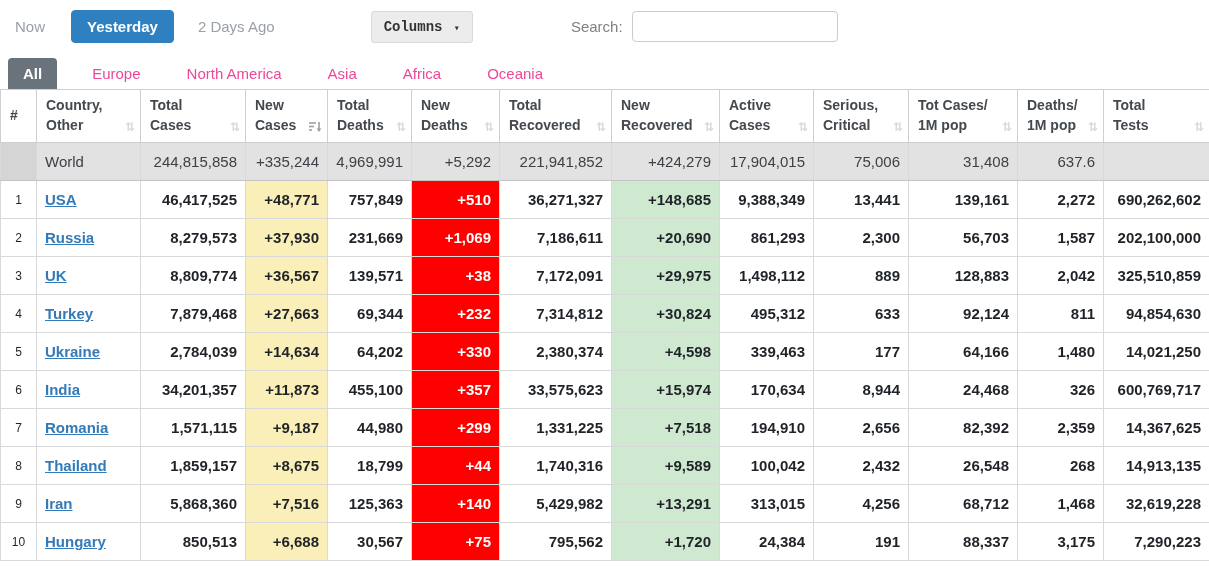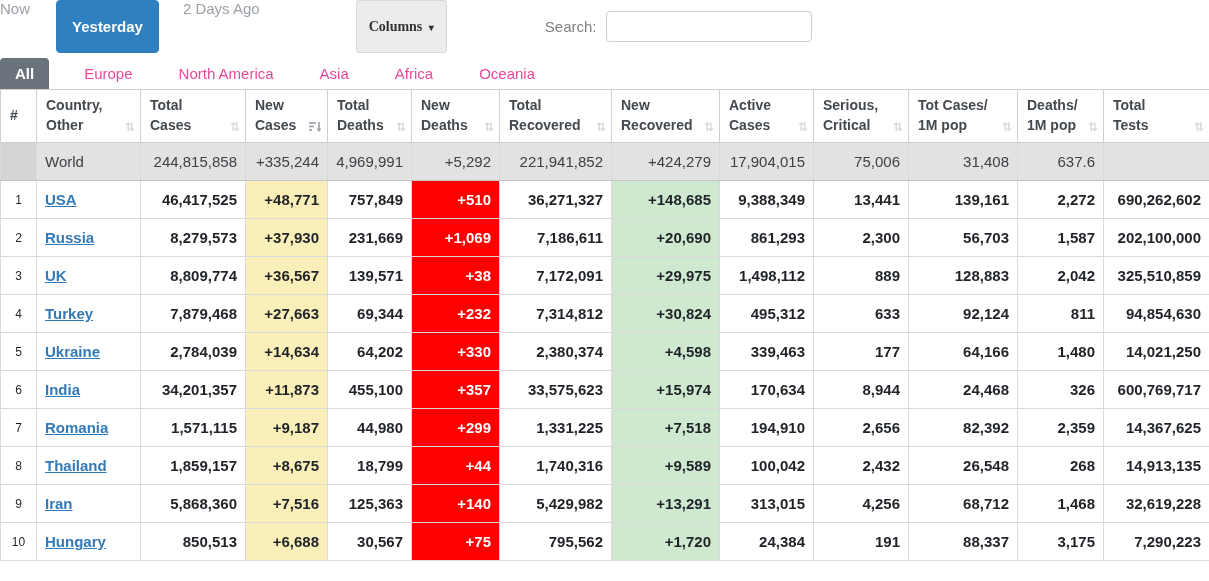--- a/index.html
+++ b/index.html
@@ -4,53 +4,53 @@
 <style>
   * { box-sizing: border-box; }
   html,body { margin:0; padding:0; }
   body {
     width:1209px; height:581px; overflow:hidden;
     background:#fff; font-family:"Liberation Sans", sans-serif;
     color:#333;
   }
 
   
-  .toolbar { display:flex; height:53px; }
+  .toolbar { display:flex; align-items:center; height:53px; padding-left:15px; }
   .txt-link { color:#9aa0a6; font-size:15px; cursor:pointer; }
   .btn-primary {
     margin-left:26px; background:var(--accent-blue); color:#fff;
     border:1px solid var(--accent-blue); border-radius:4px;
     font-family:inherit; font-size:15px; font-weight:700;
     padding:7px 15px; cursor:pointer;
   }
   .two-days { margin-left:24px; }
   .btn-columns {
     margin-left:96px; background:#ececec; color:#333;
     border:1px solid #d9d9d9; border-radius:3px;
-    font-family:Liberation Serif, serif; font-size:14px; font-weight:700;
+    font-family:Liberation Mono, monospace; font-size:14px; font-weight:700;
     padding:7px 12px; cursor:pointer;
   }
   .btn-columns .caret { font-size:10px; color:#333; margin-left:3px; }
   .search-wrap { margin-left:98px; display:flex; align-items:center; }
   .search-wrap label { color:#808080; font-size:15px; }
   .search-wrap input {
     margin-left:9px; width:206px; height:31px;
     border:1px solid #ccc; border-radius:4px; padding:0 8px;
     font-family:inherit; font-size:14px; outline:none;
   }
 
   
   .tabs { display:flex; align-items:flex-end; padding-left:0; margin-top:5px; }
   .tab {
     padding:7px 15px; margin-right:16px; font-size:15px;
     color:#ec4899; cursor:pointer; white-space:nowrap;
   }
   .tab.active {
     background:#6a737b; color:#fff; font-weight:700;
-    border-radius:4px 4px 0 0; margin-right:20px;
+    border-radius:4px 4px 0 0; margin-right:20px;margin-left:8px;
   }
 
   
   table { border-collapse:collapse; table-layout:fixed; width:1209px; }
   th, td { border:1px solid #d9d9d9; overflow:hidden; white-space:nowrap; }
   thead th {
     position:relative; height:53px; vertical-align:middle;
     text-align:left; padding:6px 8px 6px 9px;
     font-size:14px; line-height:1.4; color:#43494e;
     background:#fff; cursor:pointer; border-color:#cfcfcf;

